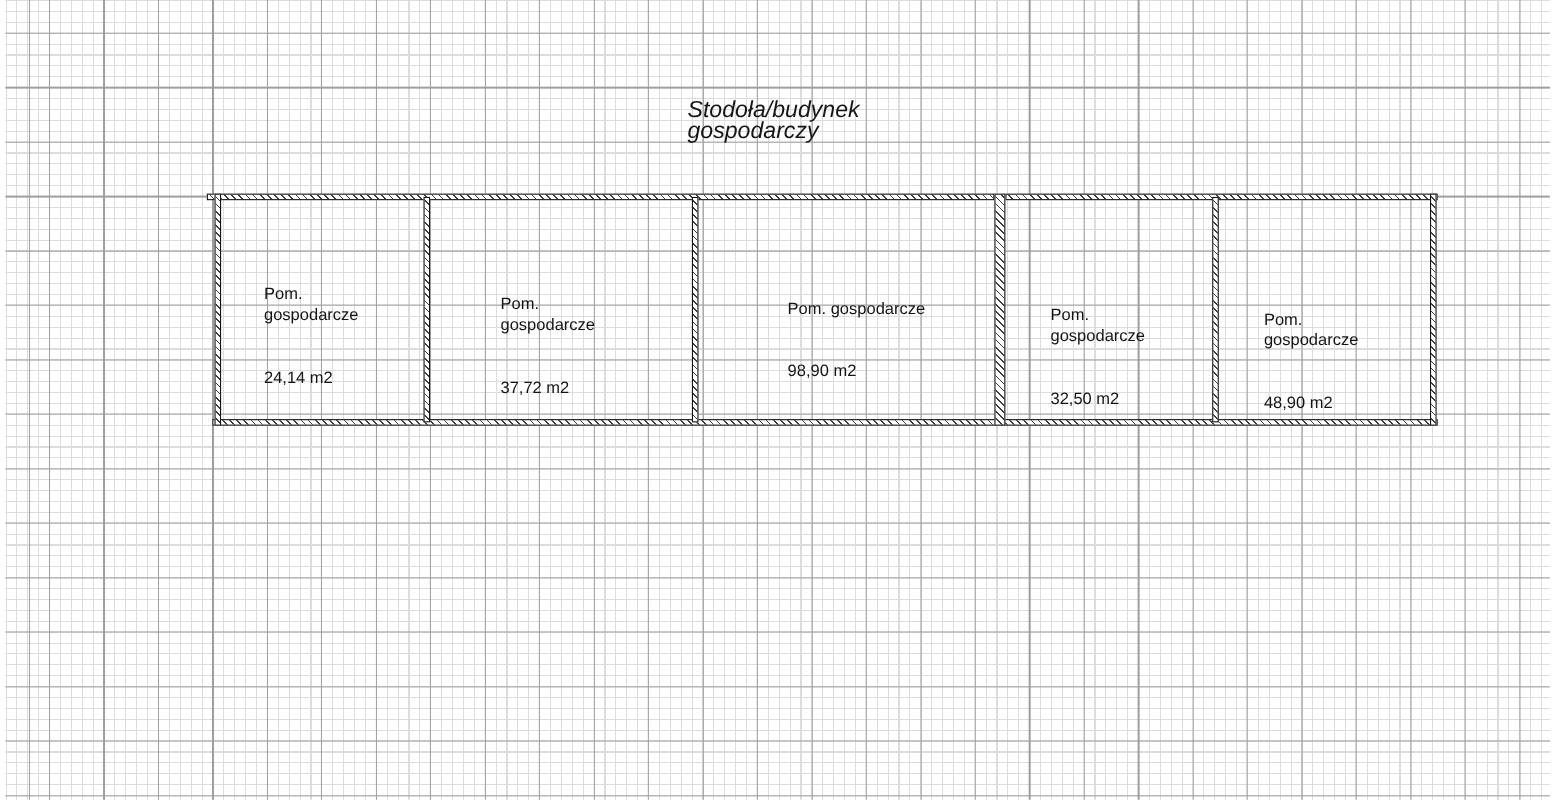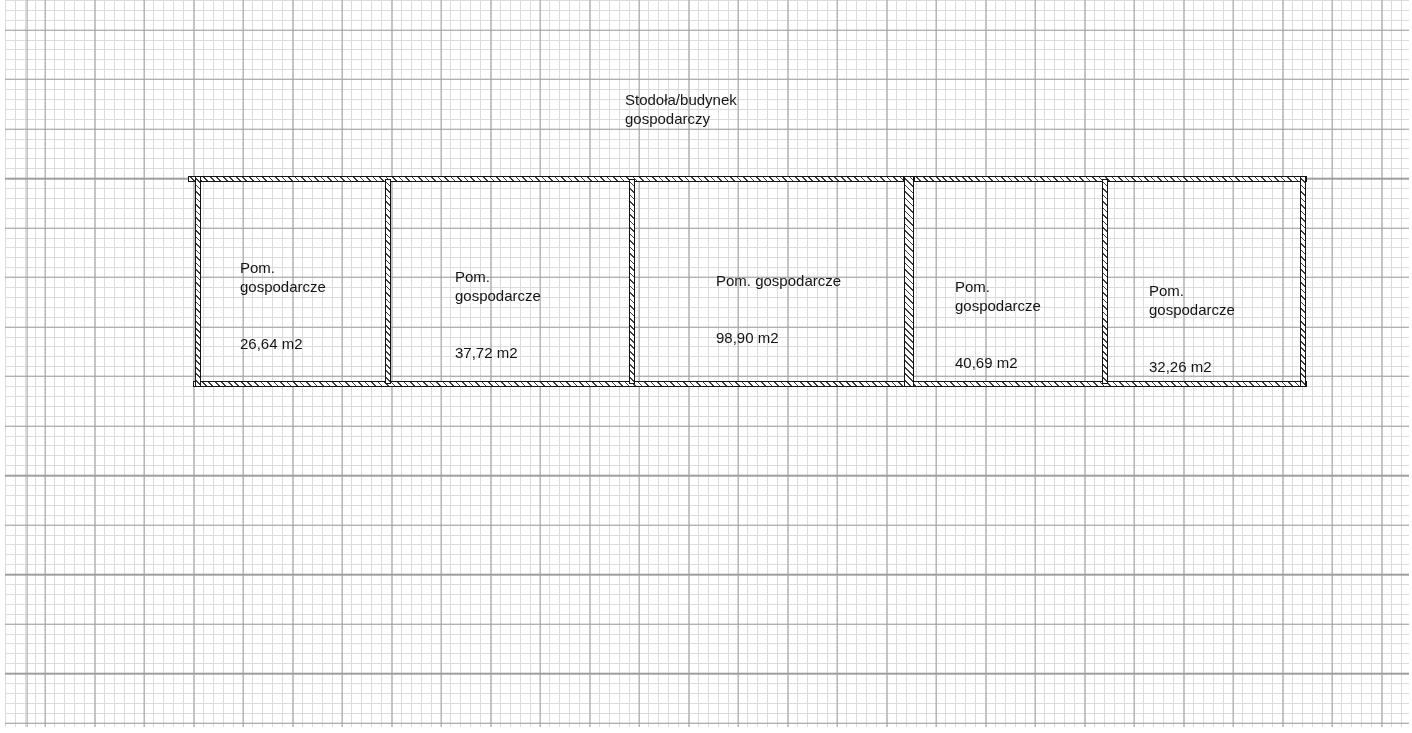--- a/index.html
+++ b/index.html
@@ -28,25 +28,26 @@
       repeating-linear-gradient(to bottom, #9e9e9e 0, #9e9e9e 1px, transparent 1px, transparent 49.5px),
       repeating-linear-gradient(to right,  #dcdcdc 0, #dcdcdc 1px, transparent 1px, transparent 9.9px),
       repeating-linear-gradient(to bottom, #dcdcdc 0, #dcdcdc 1px, transparent 1px, transparent 9.9px);
     background-position: 39.6px 0, 0 29.7px, 0 0, 0 0;
     z-index: 0;
   }
   .plan-title {
     position: absolute;
     left: 625px;
     top: 90px;
-    font-size: 15px;
+    font-size: 21px;
     line-height: 19px;
     color: #161616;
     white-space: pre-line;
     z-index: 3;
+    font-style: italic;
   }
   
   .wall {
     position: absolute;
     box-sizing: border-box;
     background-color: #ffffff;
     background-image: repeating-linear-gradient(45deg,
       transparent 0, transparent 3.5px, #3c3c3c 3.5px, #3c3c3c 4.6px);
     border: 1px solid #141414;
     z-index: 2;
@@ -103,21 +104,21 @@
   <div class="wall wall-div-1"></div>
   <div class="wall wall-div-2"></div>
   <div class="wall wall-div-3"></div>
   <div class="wall wall-div-4"></div>
 
   <div class="room room-1">
     <div class="room-label">
       <span>Pom.
 gospodarcze</span>
       <br>
-      <span>26,64 m2</span>
+      <span>24,14 m2</span>
     </div>
   </div>
 
   <div class="room room-2">
     <div class="room-label">
       <span>Pom.
 gospodarcze</span>
       <br>
       <span>37,72 m2</span>
     </div>
@@ -129,26 +130,26 @@
       <br>
       <span>98,90 m2</span>
     </div>
   </div>
 
   <div class="room room-4">
     <div class="room-label">
       <span>Pom.
 gospodarcze</span>
       <br>
-      <span>40,69 m2</span>
+      <span>32,50 m2</span>
     </div>
   </div>
 
   <div class="room room-5">
     <div class="room-label">
       <span>Pom.
 gospodarcze</span>
       <br>
-      <span>32,26 m2</span>
+      <span>48,90 m2</span>
     </div>
   </div>
 
 </div>
 
 </body></html>

